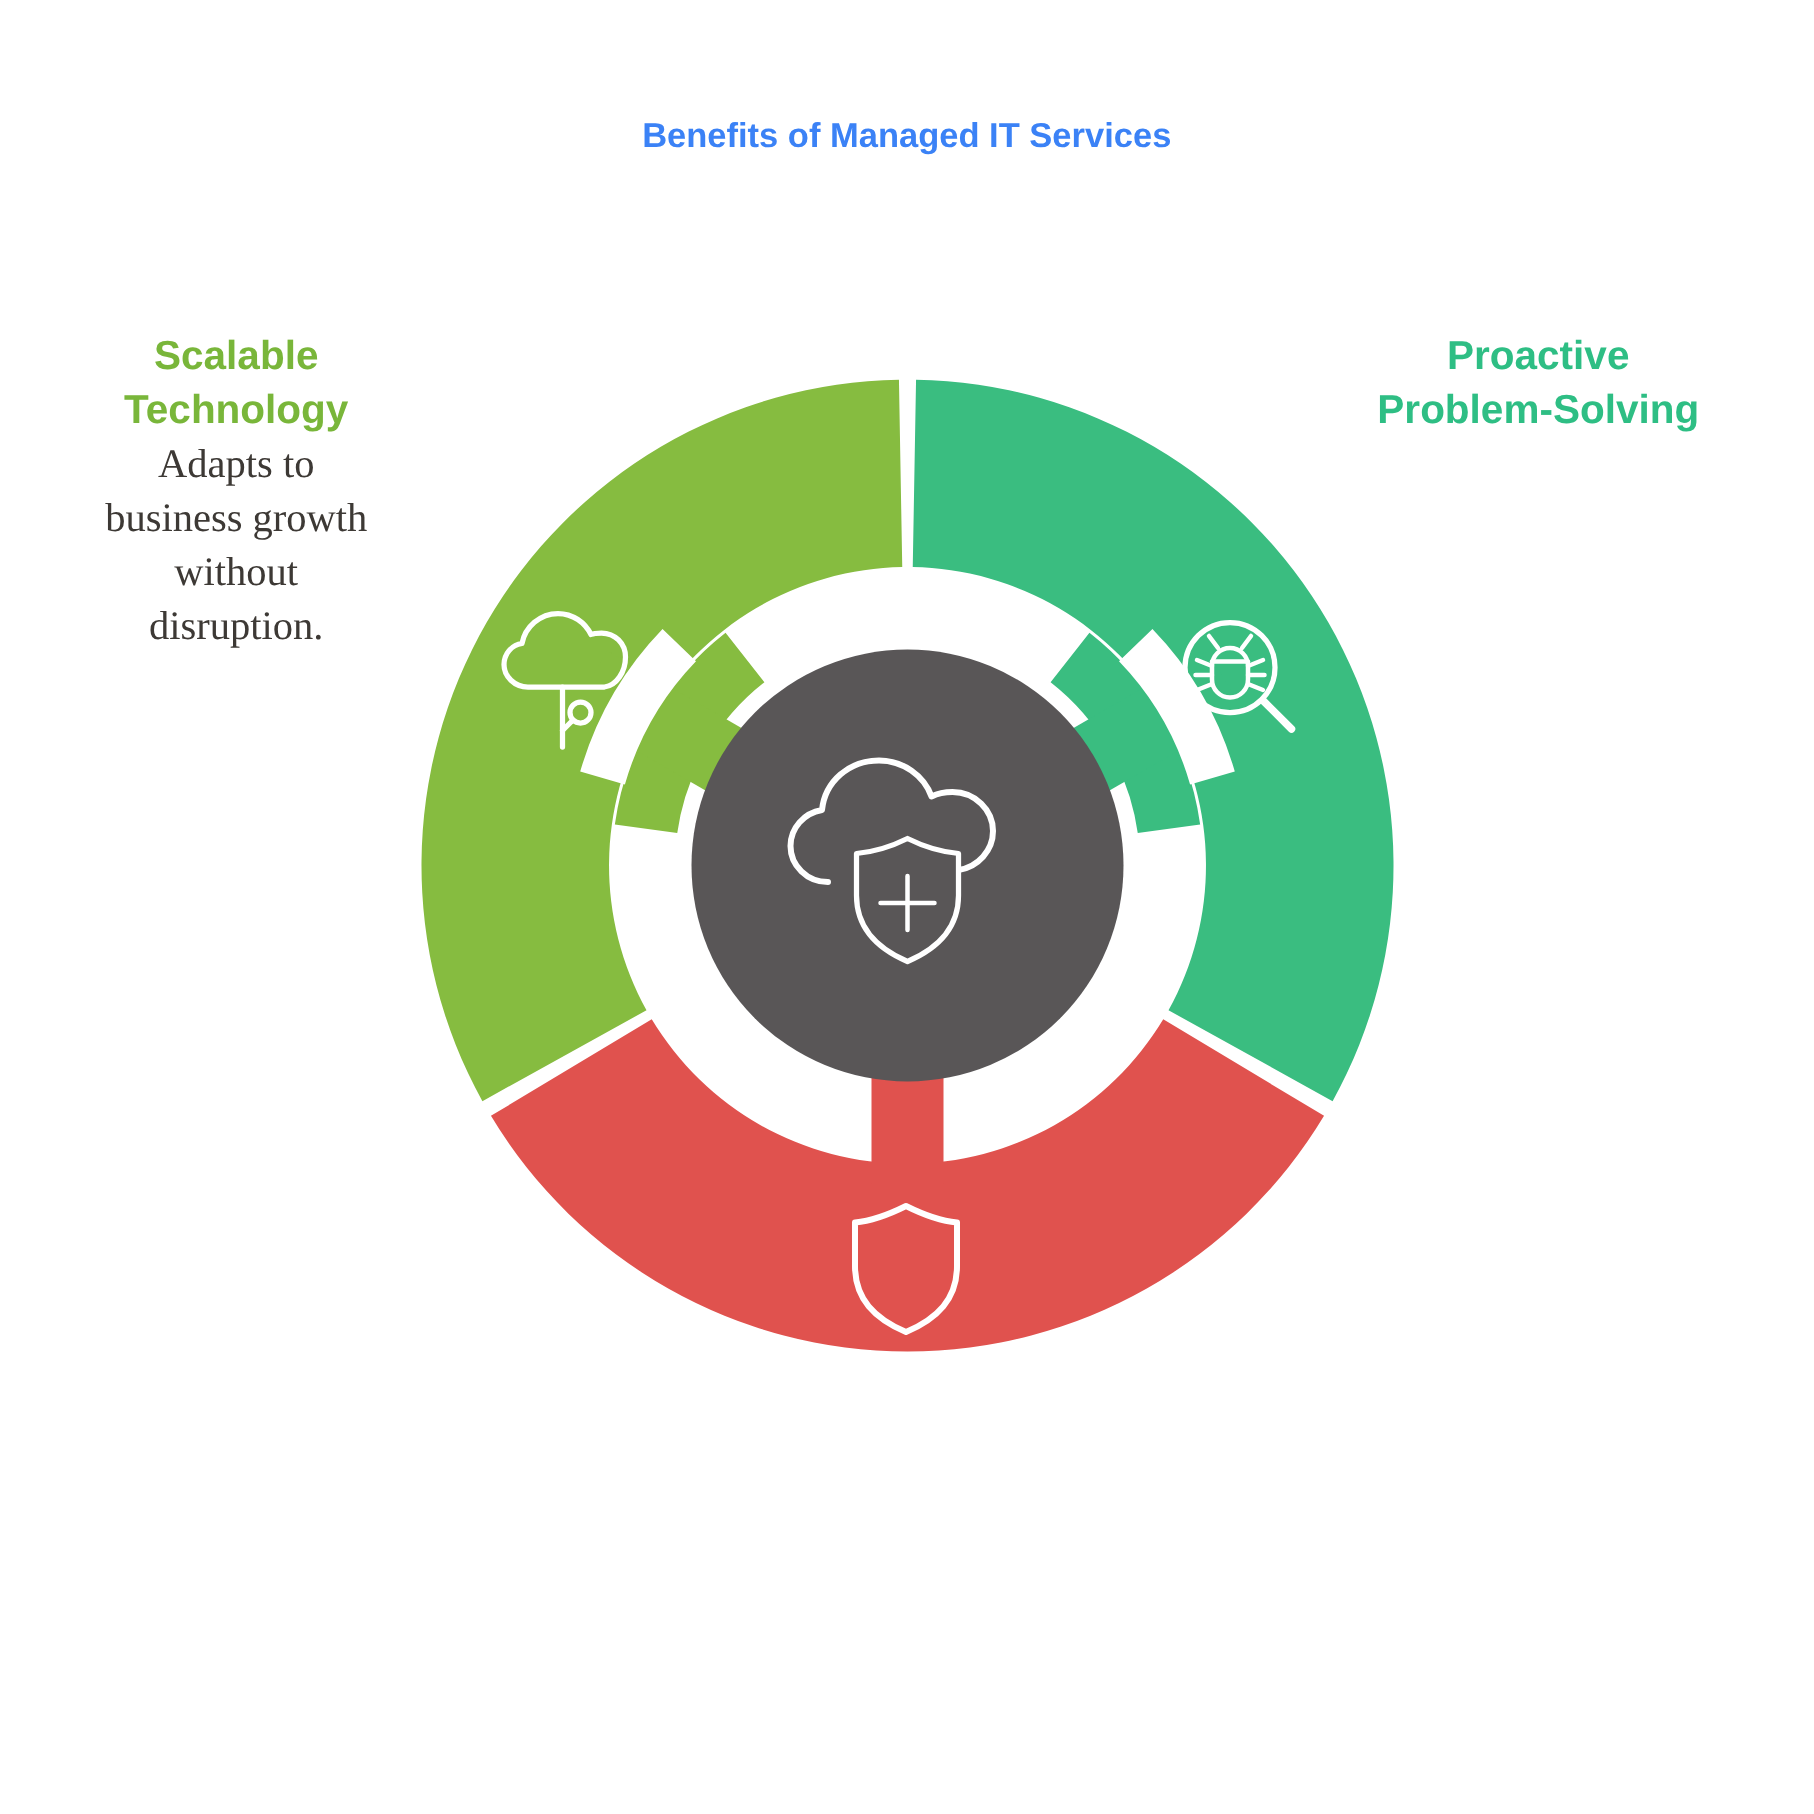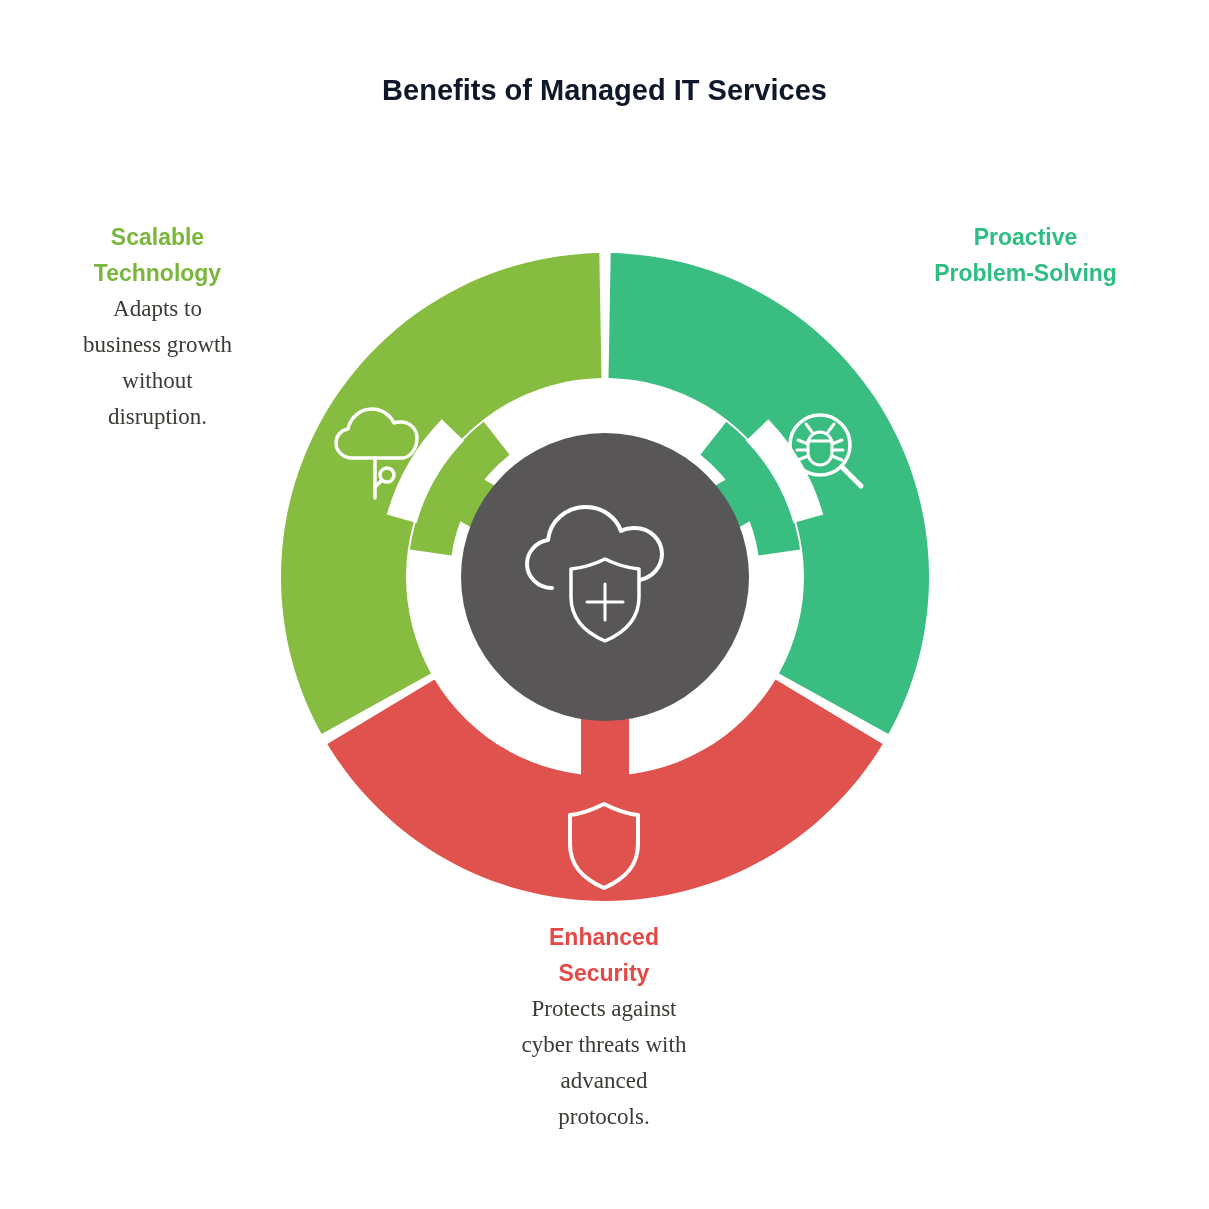--- a/index.html
+++ b/index.html
@@ -6,27 +6,27 @@
   .canvas{
     position:relative;
     width:1209px;height:1209px;
     background:#ffffff;
     overflow:hidden;
     font-family:"Liberation Sans", sans-serif;
   }
   .page-title{
     position:absolute;left:0;right:0;top:72px;
     text-align:center;
-    font-size:29px;line-height:36px;font-weight:700;
-    color:#0f172a;
+    font-size:23px;line-height:36px;font-weight:700;
+    color:#3b82f6;
   }
   .label-block{
     position:absolute;
     text-align:center;
-    font-size:23px;line-height:36px;
+    font-size:27px;line-height:36px;
     color:#3d3935;
   }
   .label-heading{
     font-weight:700;
     white-space:pre-line;
   }
   .label-desc{
     white-space:pre-line;
     font-family:Liberation Serif, serif;
   }
@@ -94,22 +94,14 @@
 business growth
 without
 disruption.</div>
   </div>
 
   <div class="label-block block-right">
     <div class="label-heading" style="color: rgb(46, 190, 132);">Proactive
 Problem-Solving</div>
   </div>
 
-  <div class="label-block block-bottom">
-    <div class="label-heading" style="color: rgb(230, 72, 69);">Enhanced
-Security</div>
-    <div class="label-desc">Protects against
-cyber threats with
-advanced
-protocols.</div>
-  </div>
 
 </div>
 
 </body></html>

